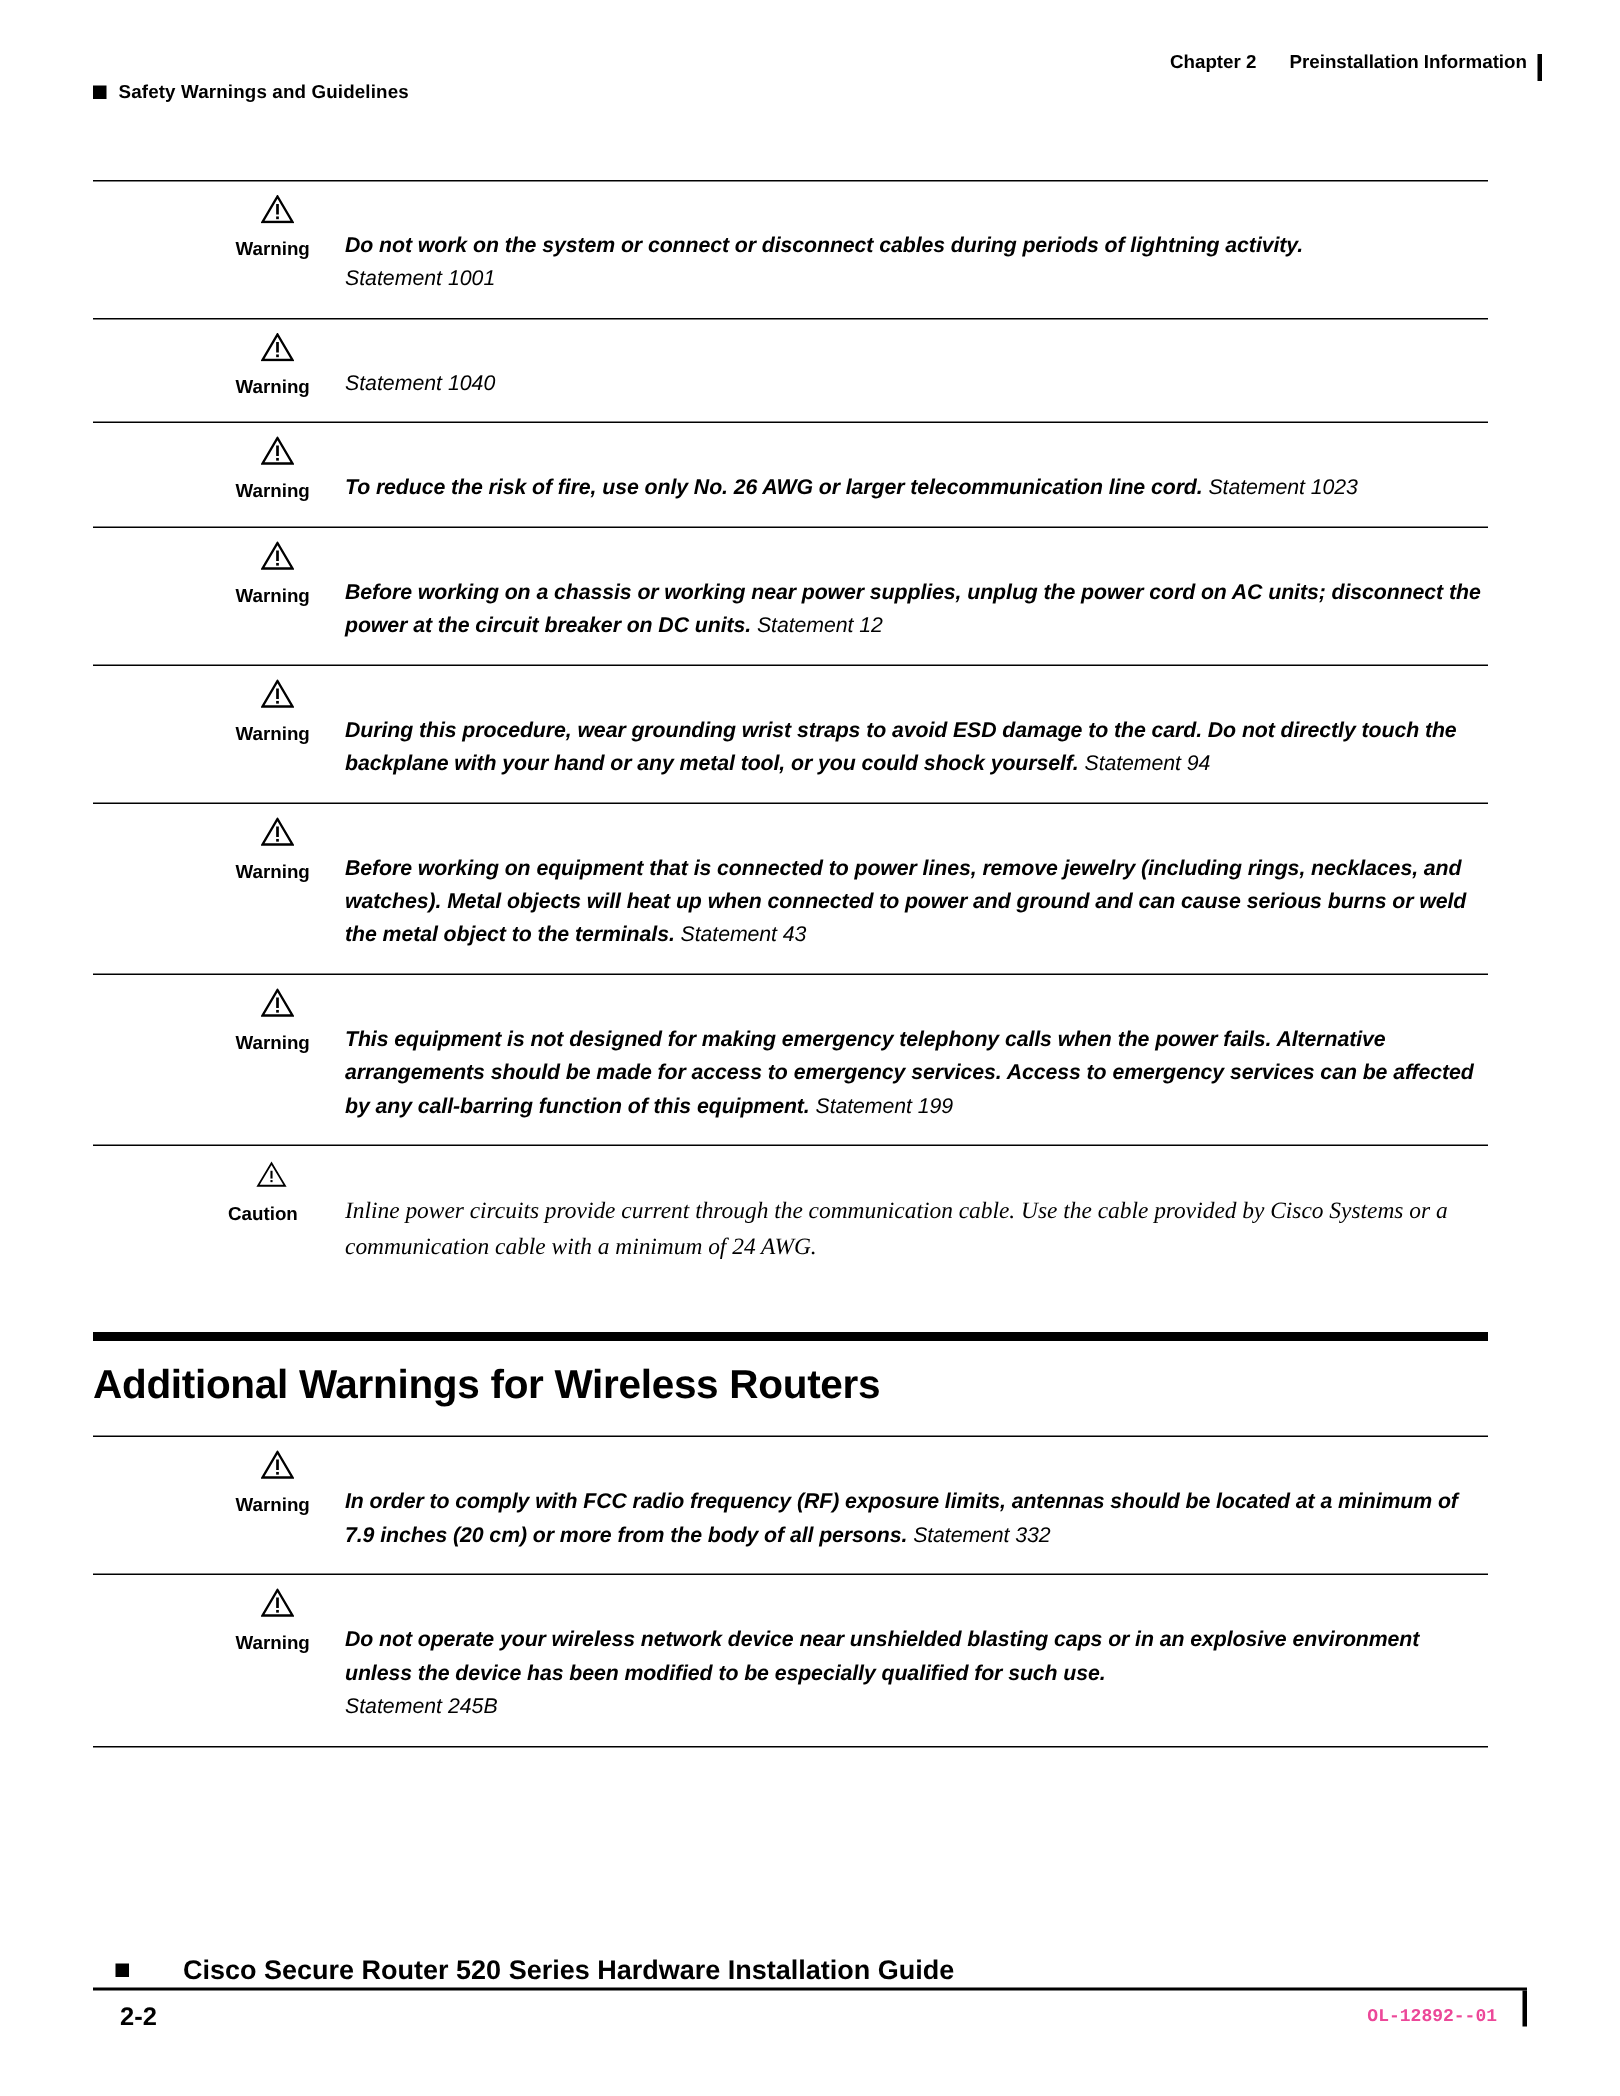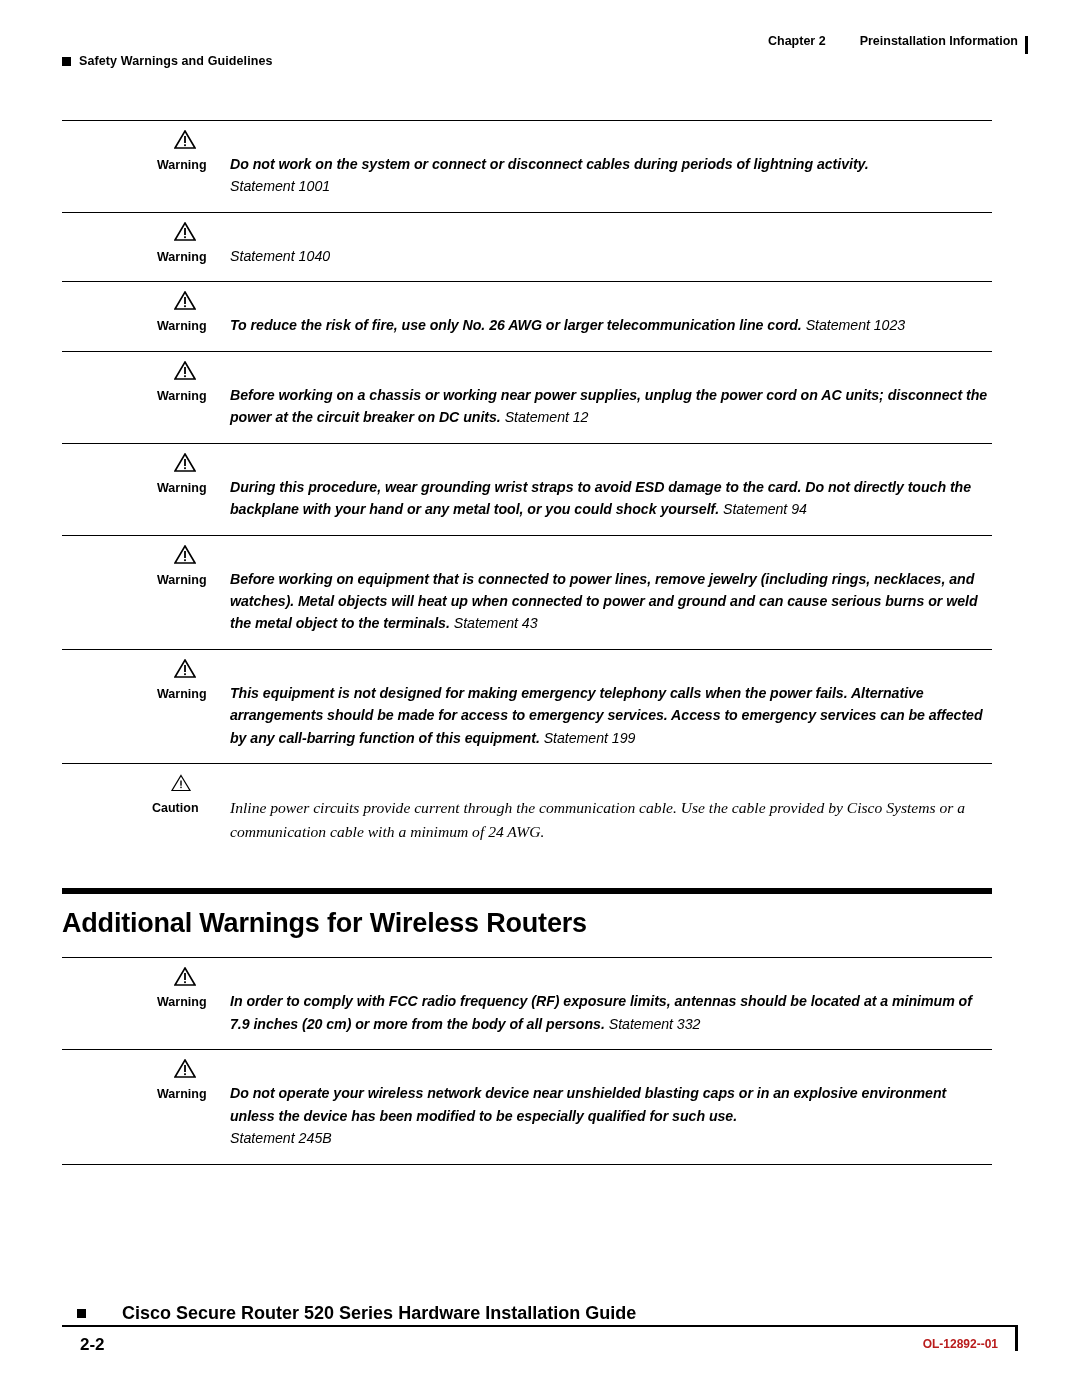--- a/index.html
+++ b/index.html
@@ -48,21 +48,21 @@
     font-size: 12.5px;
     font-weight: bold;
     letter-spacing: 0.1px;
   }
   .hdr-right {
     position: absolute;
     right: 0;
     top: 0;
     display: flex;
     align-items: baseline;
-    gap: 34px;
+    gap: 22px;
     font-size: 12.5px;
     font-weight: bold;
   }
   .hdr-rule-right {
     position: absolute;
     right: -10px;
     top: 2px;
     width: 3px;
     height: 18px;
     background: #000;
@@ -198,21 +198,22 @@
     top: 32px;
     font-size: 17px;
     font-weight: bold;
   }
   .footer-docid {
     position: absolute;
     right: 20px;
     top: 34px;
     font-size: 12px;
     font-weight: bold;
-    color: #b91c1c;
+    color: #ec4899;
+    font-family: Liberation Mono, monospace;
   }
   .footer-rule-right {
     position: absolute;
     right: 0;
     top: 24px;
     width: 3px;
     height: 24px;
     background: #000;
   }
 </style>

